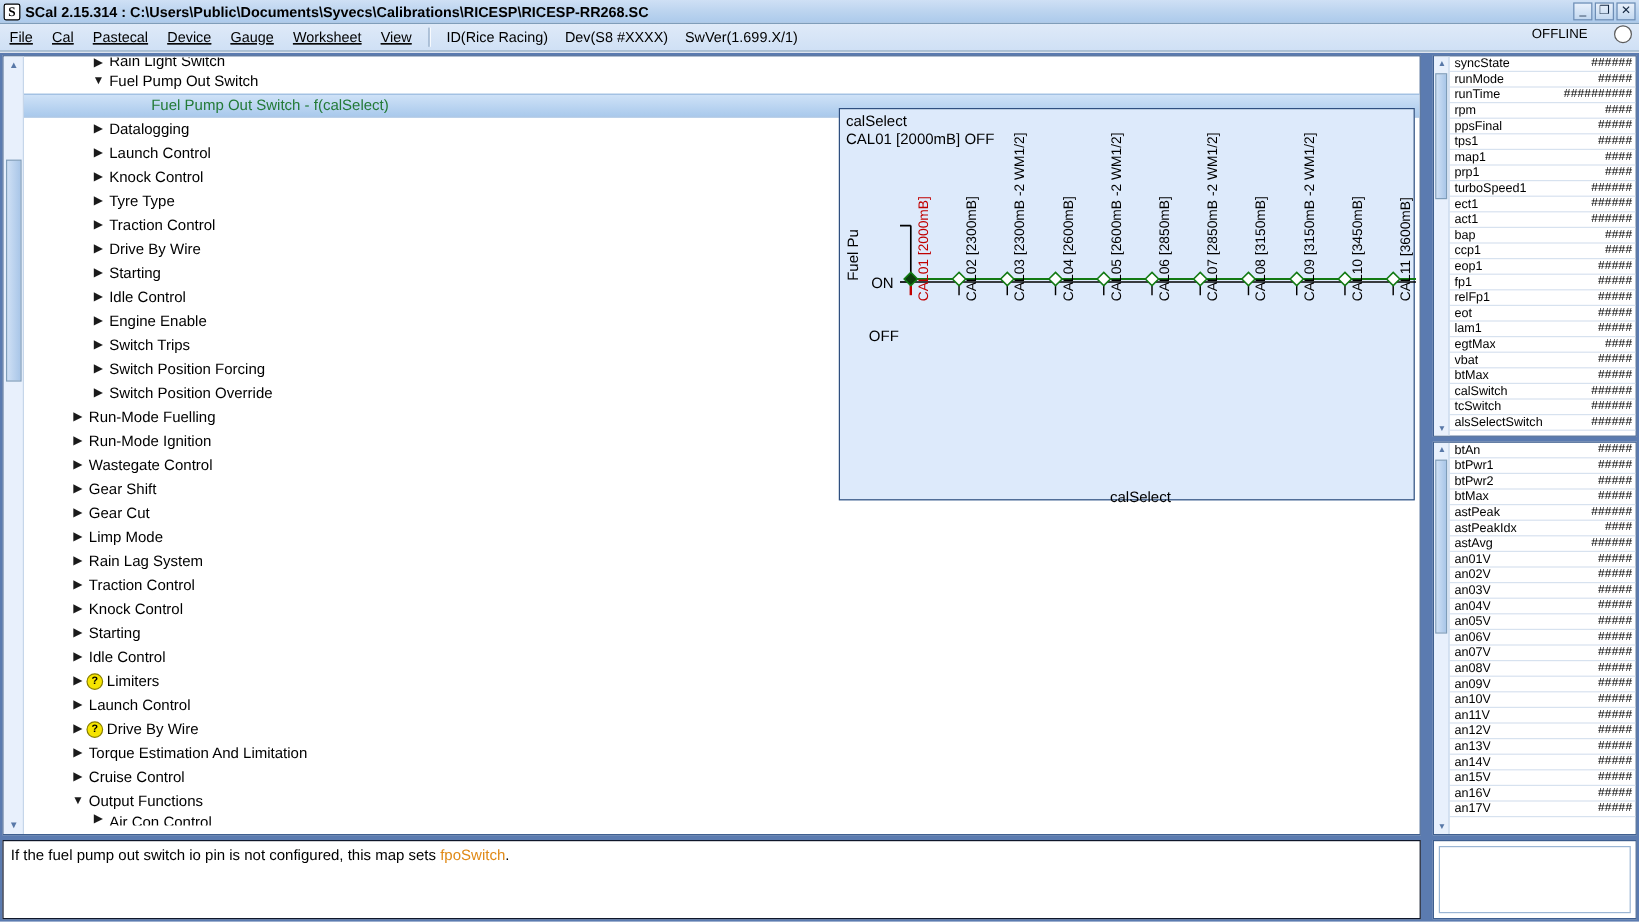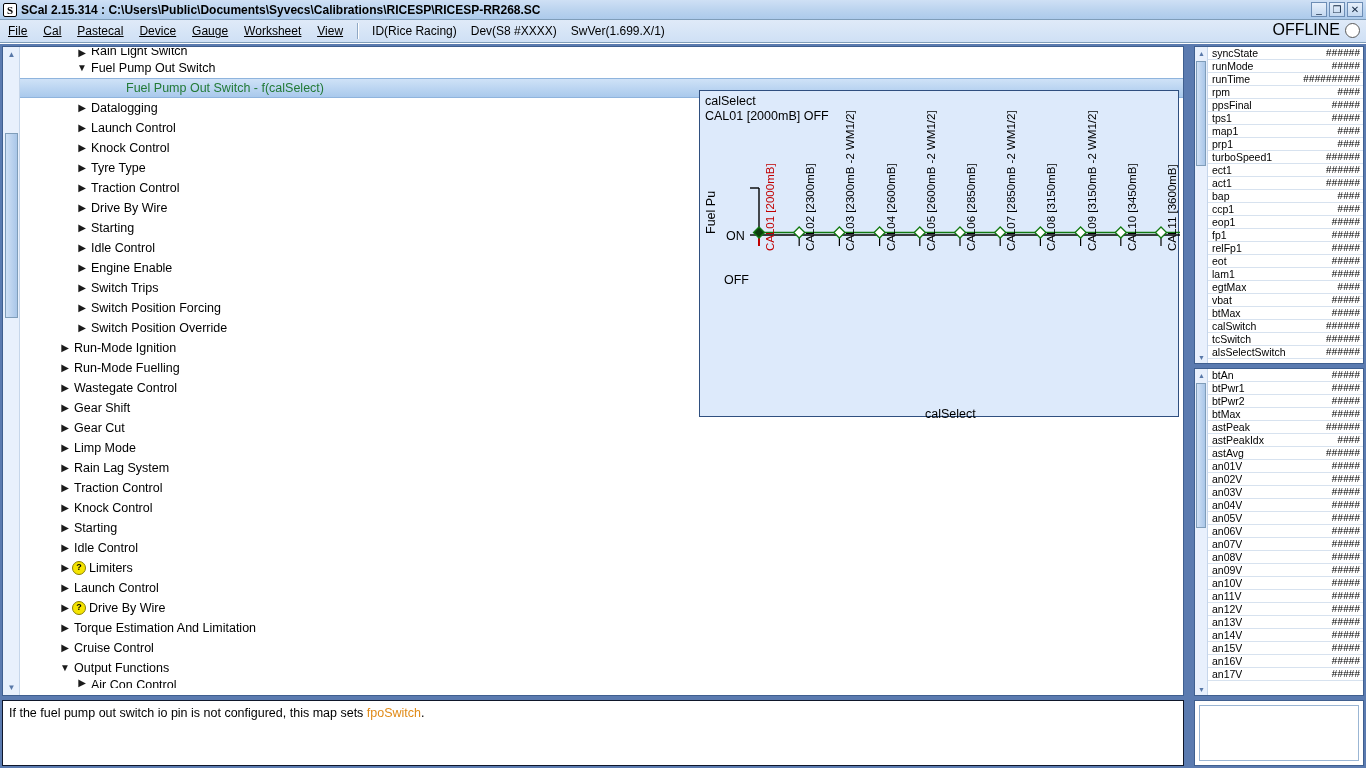--- a/index.html
+++ b/index.html
@@ -52,22 +52,22 @@
   .menu-item { padding: 2px 8px; color: #000; white-space: nowrap; cursor: default; text-decoration: underline; }
   .menu-item u { text-decoration: underline; }
   #menu-sep {
     width: 2px; height: 16px;
     border-left: 1px solid #8fa8c4; border-right: 1px solid #ffffff;
     margin: 0 6px;
   }
   .menu-info { padding: 2px 7px; color: #000; white-space: nowrap; }
   #offline-box {
     position: absolute; right: 6px; top: 1px;
-    display: flex; align-items: center; gap: 5px;
-    font-size: 16px; color: #000;
+    display: flex; align-items: center; gap: 22px;
+    font-size: 11px; color: #000;
   }
   #offline-led {
     width: 15px; height: 15px; border-radius: 50%;
     background: #ffffff; border: 1px solid #5a5a5a;
   }
 
   
   #workspace {
     position: absolute; top: 44px; left: 0;
     width: 1366px; height: 724px;
@@ -339,26 +339,26 @@
           <span class="tree-label">Switch Position Forcing</span>
         </div>
         <div class="tree-row">
           <div style="width: 55px; flex: 0 0 55px;"></div>
           <div class="arrow collapsed"></div>
           <span class="tree-label">Switch Position Override</span>
         </div>
         <div class="tree-row">
           <div style="width: 38px; flex: 0 0 38px;"></div>
           <div class="arrow collapsed"></div>
+          <span class="tree-label">Run-Mode Fuelling</span>
+        </div>
+        <div class="tree-row">
+          <div style="width: 38px; flex: 0 0 38px;"></div>
+          <div class="arrow collapsed"></div>
           <span class="tree-label">Run-Mode Ignition</span>
-        </div>
-        <div class="tree-row">
-          <div style="width: 38px; flex: 0 0 38px;"></div>
-          <div class="arrow collapsed"></div>
-          <span class="tree-label">Run-Mode Fuelling</span>
         </div>
         <div class="tree-row">
           <div style="width: 38px; flex: 0 0 38px;"></div>
           <div class="arrow collapsed"></div>
           <span class="tree-label">Wastegate Control</span>
         </div>
         <div class="tree-row">
           <div style="width: 38px; flex: 0 0 38px;"></div>
           <div class="arrow collapsed"></div>
           <span class="tree-label">Gear Shift</span>

